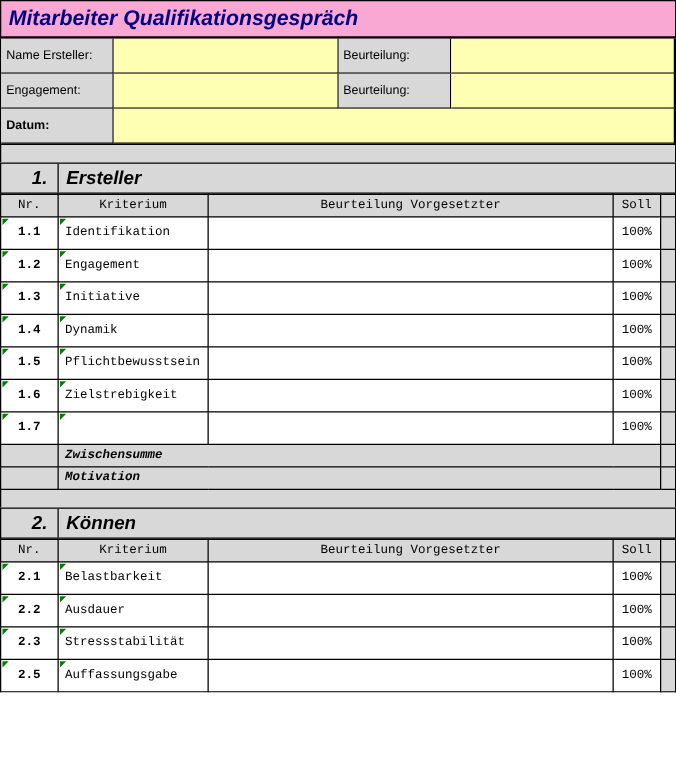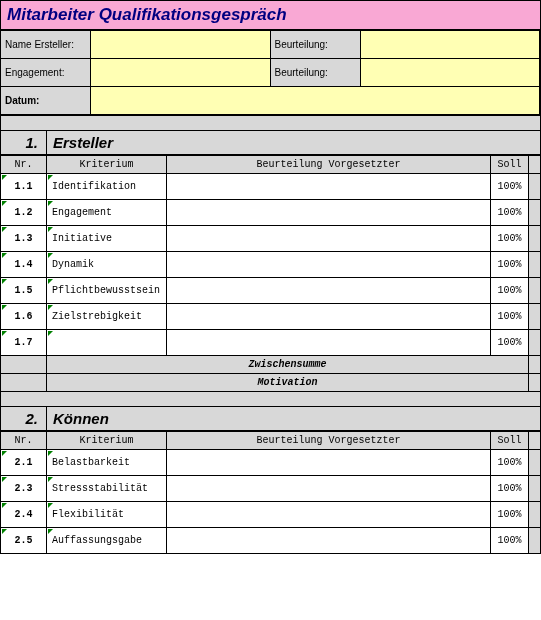--- a/index.html
+++ b/index.html
@@ -112,21 +112,21 @@
   }
   tr.datarow td { height: 26px; }
   .summary td {
     background: #d8d8d8;
     font-weight: bold;
     font-style: italic;
     font-size: 10px;
     padding: 1px 5px;
   }
   .summary .sright {
-    text-align: center;
+    text-align: left;
     margin-left: 12px;
   }
 </style>
 </head>
 <body>
 <div class="wrap">
 
 <div class="title-bar">Mitarbeiter Qualifikationsgespräch</div>
 
 <div class="meta">
@@ -259,34 +259,34 @@
   </tbody>
       <tbody id="sec1-body">
         <tr class="datarow">
           <td class="nr"><span class="tri"></span>2.1</td>
           <td class="kri"><span class="tri"></span>Belastbarkeit</td>
           <td class="bew"></td>
           <td class="soll">100%</td>
           <td class="gap"></td>
         </tr>
         <tr class="datarow">
+          <td class="nr"><span class="tri"></span>2.2</td>
+          <td class="kri"><span class="tri"></span>Ausdauer</td>
+          <td class="bew"></td>
+          <td class="soll">100%</td>
+          <td class="gap"></td>
+        </tr>
+        <tr class="datarow">
           <td class="nr"><span class="tri"></span>2.3</td>
           <td class="kri"><span class="tri"></span>Stressstabilität</td>
           <td class="bew"></td>
           <td class="soll">100%</td>
           <td class="gap"></td>
         </tr>
         <tr class="datarow">
-          <td class="nr"><span class="tri"></span>2.4</td>
-          <td class="kri"><span class="tri"></span>Flexibilität</td>
-          <td class="bew"></td>
-          <td class="soll">100%</td>
-          <td class="gap"></td>
-        </tr>
-        <tr class="datarow">
           <td class="nr"><span class="tri"></span>2.5</td>
           <td class="kri"><span class="tri"></span>Auffassungsgabe</td>
           <td class="bew"></td>
           <td class="soll">100%</td>
           <td class="gap"></td>
         </tr>
       </tbody>
 </table>
 
 </div>

